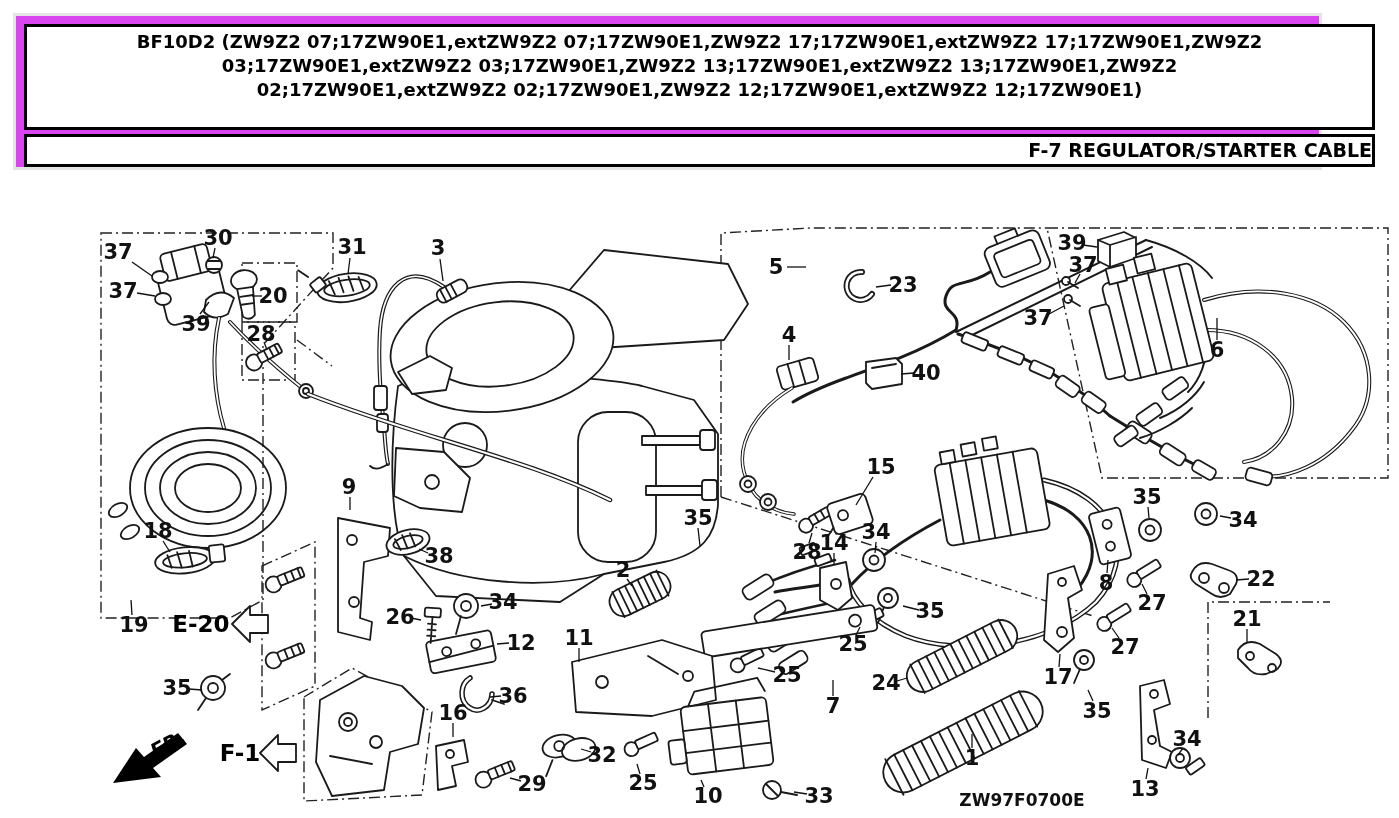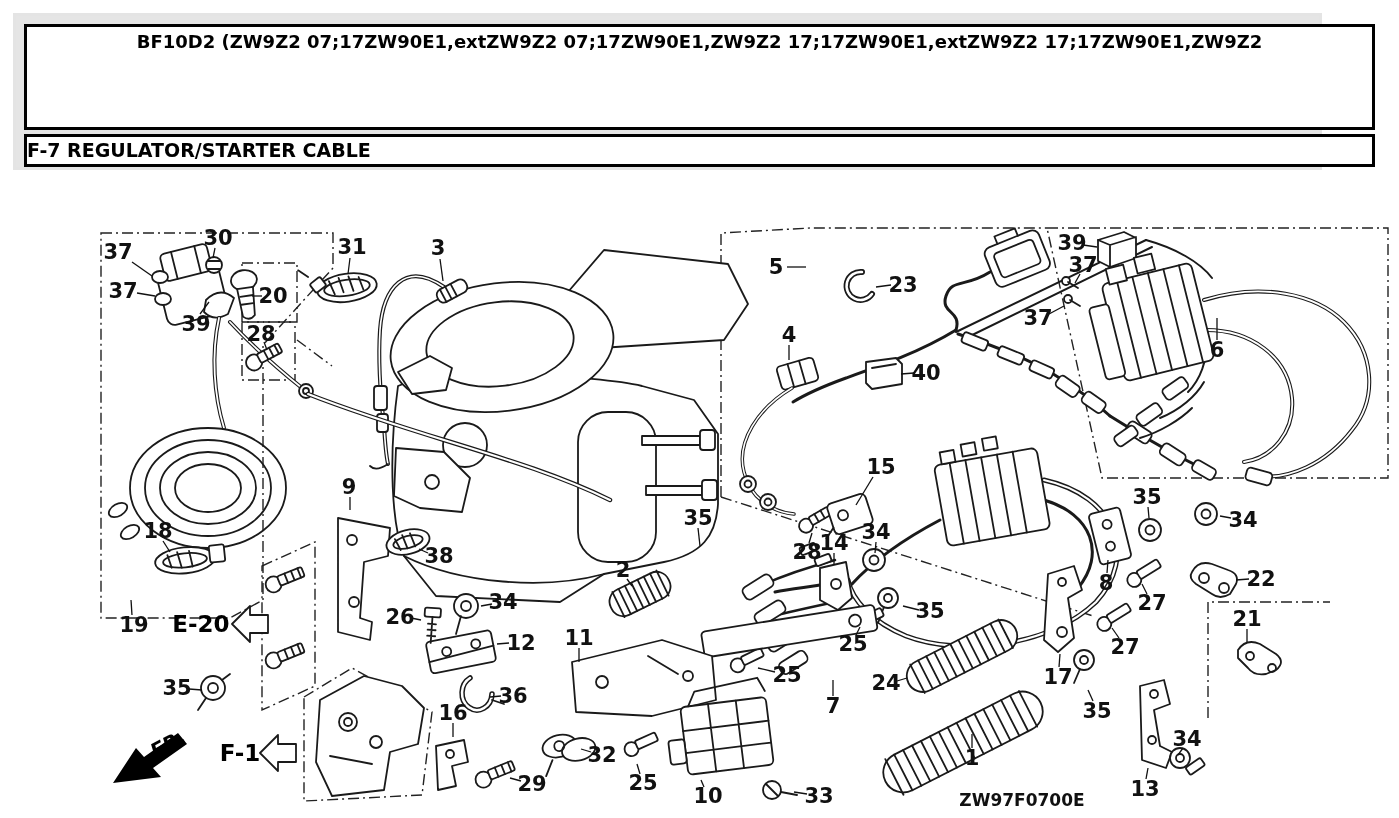--- a/index.html
+++ b/index.html
@@ -1,26 +1,26 @@
 <!DOCTYPE html>
 <html><head>
 <meta charset="utf-8">
 <style>
   html,body{margin:0;padding:0;background:#ffffff;}
   *{box-sizing:border-box;}
   #page{position:relative;width:1399px;height:818px;background:#fff;overflow:hidden;
         font-family:"DejaVu Sans","Liberation Sans",sans-serif;}
   
   #header-frame{position:absolute;left:13px;top:13px;width:1309px;height:157px;
-                border:3px solid #e4e4e4;background:#e5e5e5;}
+                border:3px solid #e4e4e4;background:#d946ef;}
   #title-box{position:absolute;left:8px;top:8px;width:1351px;height:106px;
              border:3px solid #000;background:#fff;text-align:center;padding-top:3px;}
   #title-box .tline{font-size:18px;font-weight:700;line-height:24px;color:#000;white-space:nowrap;}
   #section-box{position:absolute;left:8px;top:118px;width:1351px;height:33px;
-               border:3px solid #000;background:#fff;text-align:left;}
+               border:3px solid #000;background:#fff;text-align:right;}
   #section-box .stitle{font-size:19px;font-weight:700;line-height:27px;color:#000;white-space:nowrap;}
   
   #diagram-svg{position:absolute;left:0;top:0;width:1399px;height:818px;}
   .art{stroke:#1a1a1a;stroke-width:1.8;fill:none;stroke-linejoin:round;stroke-linecap:round;}
   .fillw{fill:#ffffff;}
   .cable{stroke:#1a1a1a;fill:none;stroke-linecap:round;}
   .cablecore{stroke:#ffffff;fill:none;stroke-linecap:round;}
   .dashed{stroke:#222;stroke-width:1.4;fill:none;stroke-dasharray:11 4 2 4;}
   .callout{font:700 21px "DejaVu Sans","Liberation Sans",sans-serif;fill:#111;
            text-anchor:middle;dominant-baseline:central;}
@@ -33,20 +33,22 @@
               text-anchor:middle;dominant-baseline:central;}
 </style>
 </head>
 <body>
 
 <div id="page">
 
   <div id="header-frame">
     <div id="title-box">
       <div class="tline">BF10D2 (ZW9Z2 07;17ZW90E1,extZW9Z2 07;17ZW90E1,ZW9Z2 17;17ZW90E1,extZW9Z2 17;17ZW90E1,ZW9Z2</div>
+      <div class="tline">03;17ZW90E1,extZW9Z2 03;17ZW90E1,ZW9Z2 13;17ZW90E1,extZW9Z2 13;17ZW90E1,ZW9Z2</div>
+      <div class="tline">02;17ZW90E1,extZW9Z2 02;17ZW90E1,ZW9Z2 12;17ZW90E1,extZW9Z2 12;17ZW90E1)</div>
     </div>
     <div id="section-box">
       <div class="stitle">F-7 REGULATOR/STARTER CABLE</div>
     </div>
   </div>
 
   <svg id="diagram-svg" viewBox="0 0 1399 818">
 
     <g>
       <path class="dashed" d="M101,233 H333 V268 L263,345 V600 L230,618 H101 Z"></path>

